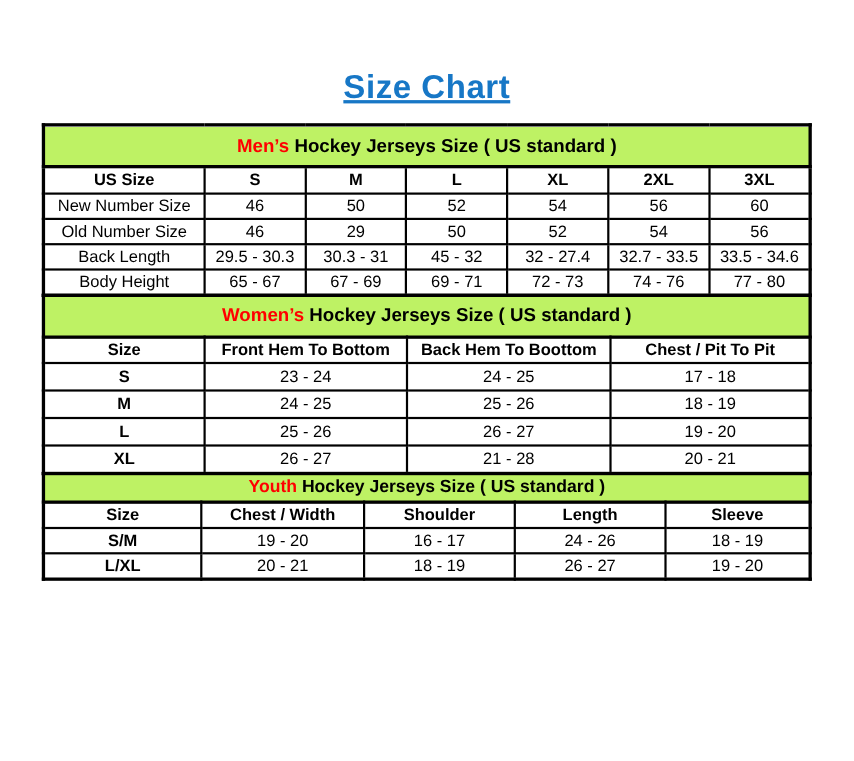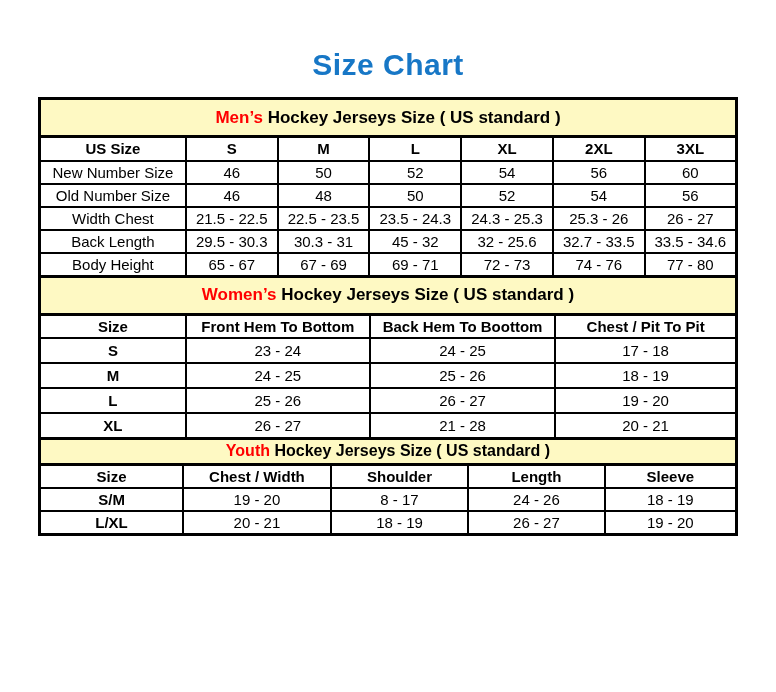--- a/index.html
+++ b/index.html
@@ -4,26 +4,27 @@
 <style>
   * { margin: 0; padding: 0; box-sizing: border-box; }
   html, body { background: #ffffff; }
   body {
     width: 776px; height: 692px;
     font-family: "Liberation Sans", sans-serif;
     color: #000;
     overflow: hidden;
   }
   .title {
-    margin-top: 48px;
+    margin-top: 63px;
     text-align: center;
     font-size: 30px;
     font-weight: bold;
     color: #1777c6;
     letter-spacing: 0.5px;
+    text-decoration: underline;
   }
   .chart-wrap {
     width: 700px;
     margin: 15px auto 0 auto;
   }
   table.section {
     width: 100%;
     border-collapse: collapse;
     table-layout: fixed;
     border: 3px solid #000;
@@ -32,21 +33,21 @@
   td {
     border: 2px solid #000;
     text-align: center;
     vertical-align: middle;
     font-size: 15px;
     padding: 2px 3px;
     overflow: hidden;
     white-space: nowrap;
   }
   td.banner-cell {
-    background: #fef9c3;
+    background: #bef264;
     font-weight: bold;
     font-size: 17px;
     height: 38px;
     border: 3px solid #000;
   }
   .youth td.banner-cell { height: 26px; font-size: 16px; text-align: center; }
   .banner-cell .hl { color: #ff0000; }
   .head-row td { font-weight: bold; height: 24px; }
   .data-row td { font-weight: normal; }
   .mens .data-row td { height: 23px; }
@@ -112,41 +113,32 @@
         <td>46</td>
         <td>50</td>
         <td>52</td>
         <td>54</td>
         <td>56</td>
         <td>60</td>
       </tr>
       <tr class="data-row">
         <td>Old Number Size</td>
         <td>46</td>
-        <td>48</td>
+        <td>29</td>
         <td>50</td>
         <td>52</td>
         <td>54</td>
         <td>56</td>
       </tr>
       <tr class="data-row">
-        <td>Width Chest</td>
-        <td>21.5 - 22.5</td>
-        <td>22.5 - 23.5</td>
-        <td>23.5 - 24.3</td>
-        <td>24.3 - 25.3</td>
-        <td>25.3 - 26</td>
-        <td>26 - 27</td>
-      </tr>
-      <tr class="data-row">
         <td>Back Length</td>
         <td>29.5 - 30.3</td>
         <td>30.3 - 31</td>
         <td>45 - 32</td>
-        <td>32 - 25.6</td>
+        <td>32 - 27.4</td>
         <td>32.7 - 33.5</td>
         <td>33.5 - 34.6</td>
       </tr>
       <tr class="data-row">
         <td>Body Height</td>
         <td>65 - 67</td>
         <td>67 - 69</td>
         <td>69 - 71</td>
         <td>72 - 73</td>
         <td>74 - 76</td>
@@ -220,21 +212,21 @@
       <tr class="head-row">
         <td>Size</td>
         <td>Chest / Width</td>
         <td>Shoulder</td>
         <td>Length</td>
         <td>Sleeve</td>
       </tr>
       <tr class="data-row">
         <td>S/M</td>
         <td>19 - 20</td>
-        <td>8 - 17</td>
+        <td>16 - 17</td>
         <td>24 - 26</td>
         <td>18 - 19</td>
       </tr>
       <tr class="data-row">
         <td>L/XL</td>
         <td>20 - 21</td>
         <td>18 - 19</td>
         <td>26 - 27</td>
         <td>19 - 20</td>
       </tr>

